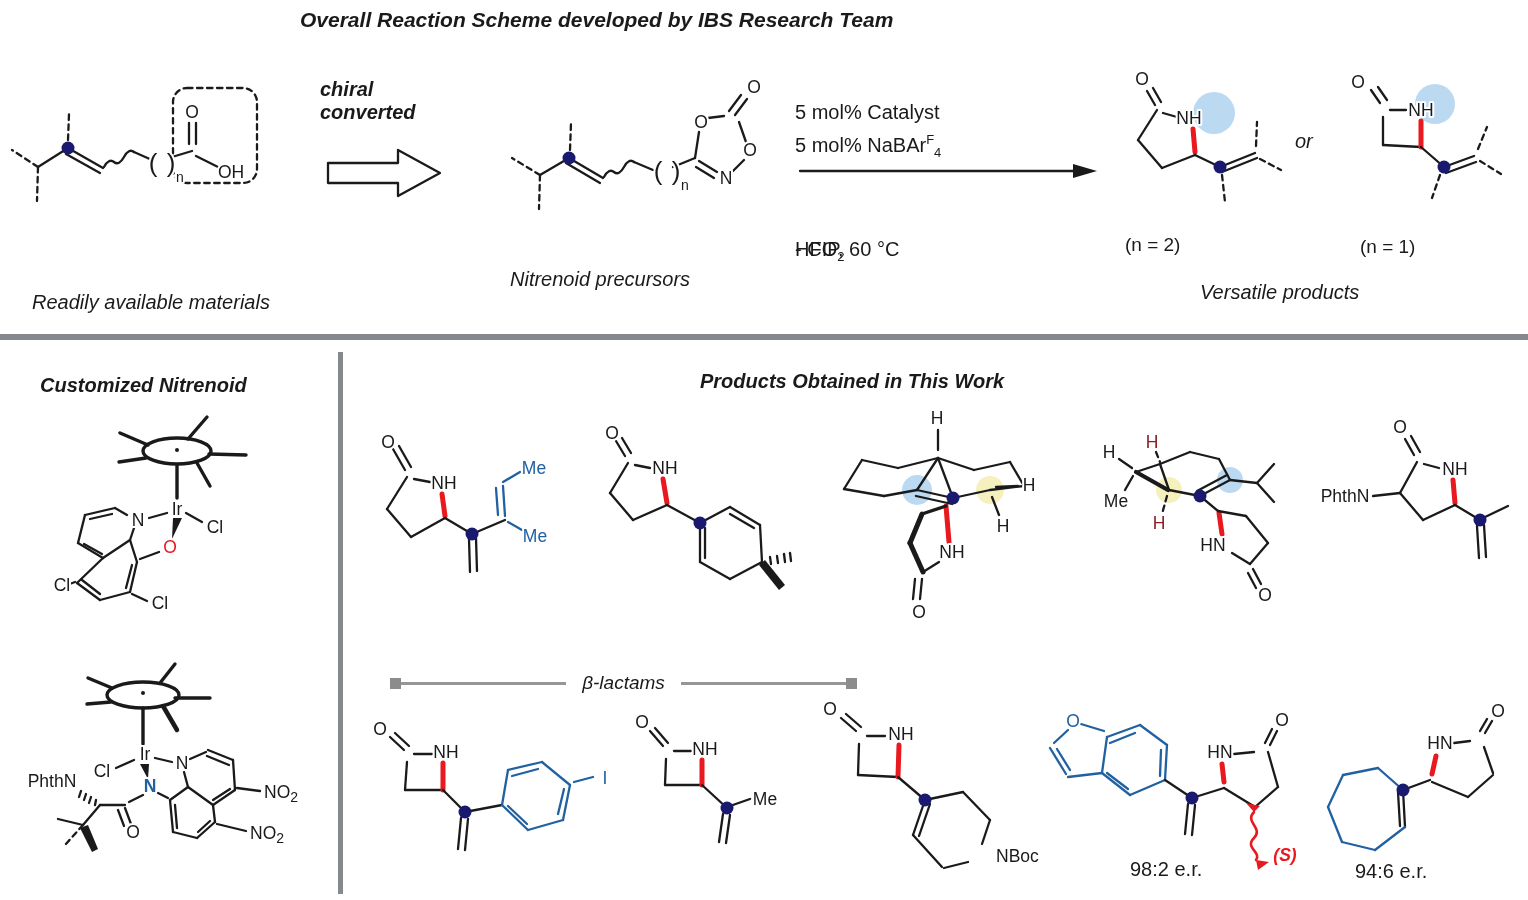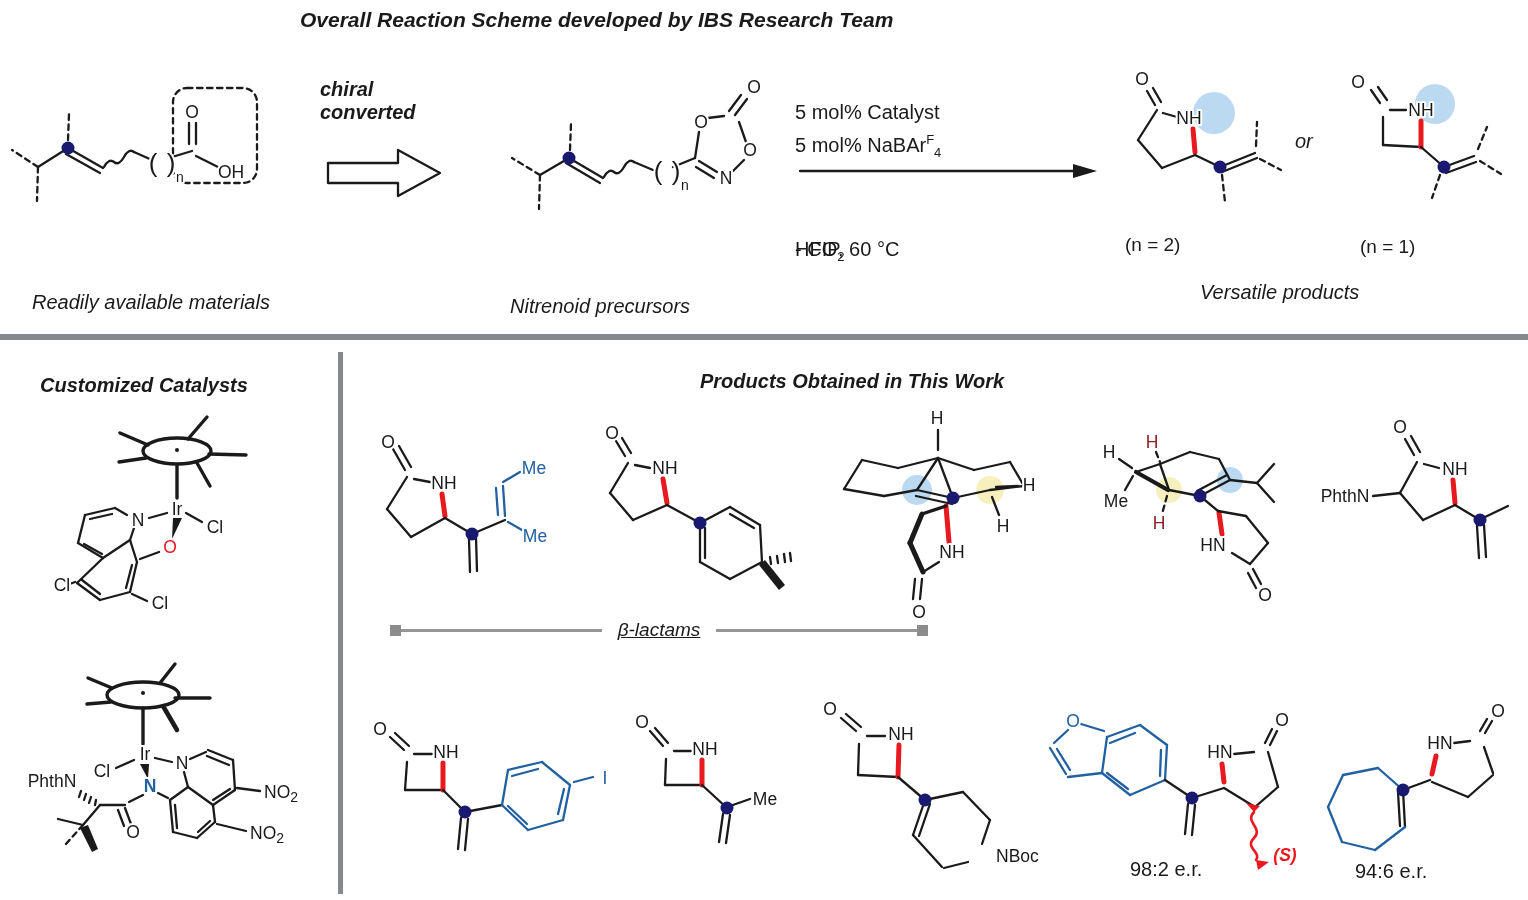--- a/index.html
+++ b/index.html
@@ -95,21 +95,21 @@
     </g>
     <text class="al big" x="163" y="120">(</text>
     <text class="al big" x="181" y="120">)</text>
     <text class="al sm" x="190" y="130">n</text>
     <text class="al" x="206" y="68">O</text>
     <text class="al" x="259" y="33">O</text>
     <text class="al" x="255" y="96">O</text>
     <text class="al" x="231" y="124">N</text>
     <circle class="dotN" cx="74" cy="98" r="6.5"></circle>
   </svg>
-  <div class="abs ctr cap" style="left:510px;top:295px;width:250px;">Nitrenoid precursors</div>
+  <div class="abs ctr cap" style="left:510px;top:268px;width:250px;">Nitrenoid precursors</div>
 
   <div class="abs ctr cond" style="left:795px;top:101px;width:300px;">5 mol% Catalyst</div>
   <div class="abs ctr cond" style="left:795px;top:116px;width:300px;margin-top:16px;"><span>5 mol% NaBAr</span><sup>F</sup><sub>4</sub></div>
   <svg style="left:797px;top:158px" width="302" height="26" viewBox="0 0 302 26">
     <line class="s" x1="3" y1="13" x2="278" y2="13"></line>
     <polygon class="wedge" points="276,6 300,13 276,20"></polygon>
   </svg>
   <div class="abs ctr cond" style="left:795px;top:193px;width:300px;margin-top:45px;">HFIP, 60 °C</div>
   <div class="abs ctr cond" style="left:795px;top:238px;width:300px;"><span>- CO</span><sub>2</sub></div>
 
@@ -157,21 +157,21 @@
     <text class="al" x="18" y="18">O</text>
     <text class="al" x="81" y="46">NH</text>
     <circle class="dotN" cx="104" cy="97" r="6.5"></circle>
   </svg>
   <div class="abs ctr plain" style="left:1360px;top:236px;width:120px;">(n = 1)</div>
   <div class="abs ctr cap" style="left:1200px;top:281px;width:250px;">Versatile products</div>
 
   <div class="hdiv" style="left:0;top:334px;width:1528px;height:6px;"></div>
   <div class="hdiv" style="left:338px;top:352px;width:5px;height:542px;"></div>
 
-  <div class="abs ctr bit" style="left:40px;top:374px;width:260px;">Customized Catalysts</div>
+  <div class="abs ctr bit" style="left:40px;top:374px;width:260px;">Customized Nitrenoid</div>
 
   <svg style="left:50px;top:405px" width="280" height="240" viewBox="0 0 280 240">
     <g>
       <ellipse class="s b3" cx="127" cy="46" rx="34" ry="13"></ellipse>
       <circle cx="127" cy="45" r="2" fill="#1a1a1a"></circle>
       <line class="s b3" x1="98" y1="40" x2="70" y2="28"></line>
       <line class="s b3" x1="138" y1="34" x2="157" y2="12"></line>
       <line class="s b3" x1="159" y1="49" x2="196" y2="50"></line>
       <line class="s b3" x1="96" y1="53" x2="69" y2="57"></line>
       <line class="s b3" x1="147" y1="58" x2="160" y2="81"></line>
@@ -406,21 +406,21 @@
       <line class="s" x1="190" y1="106" x2="215" y2="94"></line>
       <line class="s" x1="184" y1="114" x2="186" y2="146"></line>
       <line class="s" x1="191" y1="113" x2="193" y2="145"></line>
     </g>
     <text class="al" x="107" y="21">O</text>
     <text class="al" x="162" y="63">NH</text>
     <text class="al" x="52" y="90">PhthN</text>
     <circle class="dotN" cx="187" cy="108" r="6.5"></circle>
   </svg>
 
-  <div class="ruler" style="left:390px;top:620px;width:538px;text-decoration:underline;">
+  <div class="ruler" style="left:390px;top:673px;width:467px;">
     <span class="sq"></span>
       <span class="ln"></span>
     <span class="rlab">β-lactams</span>
     <span class="ln"></span>
       <span class="sq"></span>
   </div>
 
   <svg style="left:362px;top:697px" width="255" height="200" viewBox="0 0 255 200">
     <g>
       <line class="s" x1="42" y1="53" x2="28" y2="40"></line>

